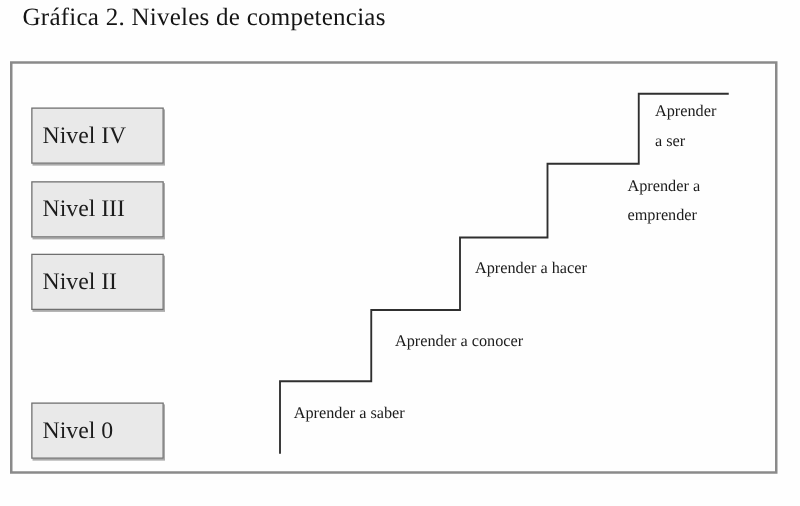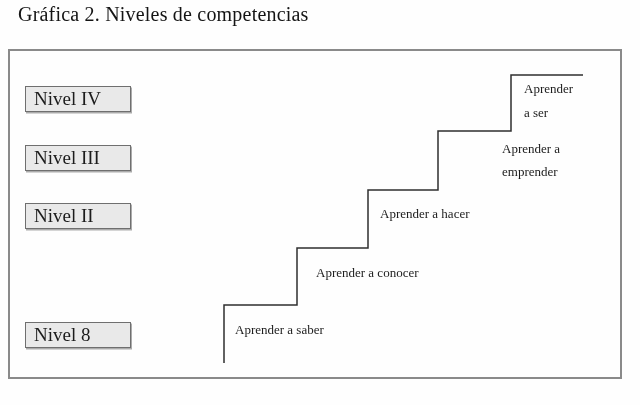--- a/index.html
+++ b/index.html
@@ -33,21 +33,21 @@
     width: 614px;
     height: 330px;
     border: 2px solid #8a8a8a;
     box-sizing: border-box;
     background: #fefefe;
   }
   .level-box {
     position: absolute;
     left: 15px;
     width: 106px;
-    height: 26px;
+    height: 45px;
     background: #e9e9e9;
     border: 1.5px solid #6f6f6f;
     box-shadow: 1px 1.5px 0 #ababab;
     box-sizing: border-box;
     display: flex;
     align-items: center;
     padding-left: 8px;
     font-size: 19px;
     color: #1c1c1c;
   }
@@ -95,21 +95,21 @@
     <div class="level-box lb0">
       <span>Nivel IV</span>
     </div>
     <div class="level-box lb1">
       <span>Nivel III</span>
     </div>
     <div class="level-box lb2">
       <span>Nivel II</span>
     </div>
     <div class="level-box lb4">
-      <span>Nivel 8</span>
+      <span>Nivel 0</span>
     </div>
 
     <svg class="stairs" viewBox="0 0 610 326" xmlns="http://www.w3.org/2000/svg">
       <polyline points="214,312 214,254 287,254 287,197 358,197 358,139 428,139 428,80 501,80 501,24 573,24" fill="none" stroke="#2f2f2f" stroke-width="1.5"></polyline>
     </svg>
 
     <div class="step-label s0">Aprender a saber</div>
     <div class="step-label s1">Aprender a conocer</div>
     <div class="step-label s2">Aprender a hacer</div>
     <div class="step-label s3">Aprender a

